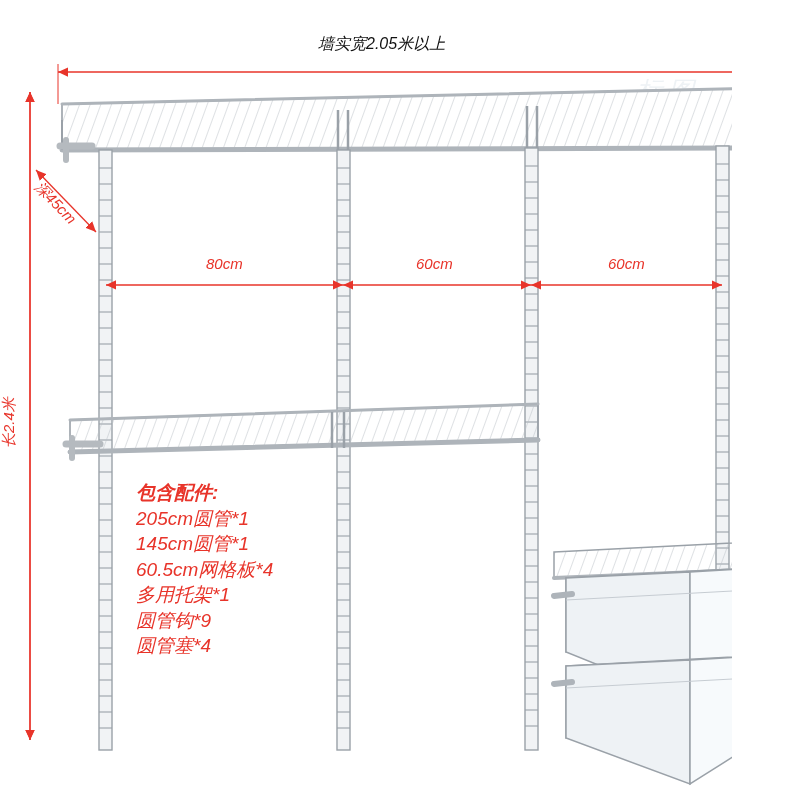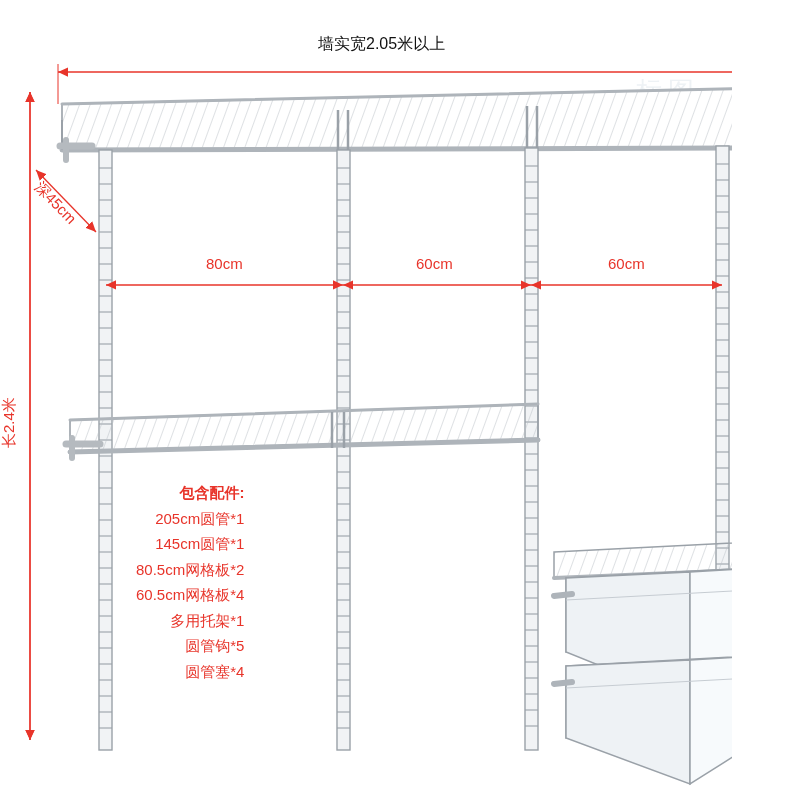--- a/index.html
+++ b/index.html
@@ -9,20 +9,21 @@
   }
   body {
     font-family: "Liberation Sans", "DejaVu Sans", sans-serif;
   }
   #stage {
     position: relative;
     width: 732px;
     height: 800px;
     overflow: hidden;
     background: #ffffff;
+    font-style: italic;
   }
   svg.layer {
     position: absolute;
     left: 0;
     top: 0;
     width: 800px;
     height: 800px;
   }
   .dimtext {
     position: absolute;
@@ -35,24 +36,23 @@
     position: absolute;
     color: #111111;
     font-size: 16px;
     white-space: nowrap;
   }
   .parts {
     position: absolute;
     left: 136px;
     top: 480px;
     color: #e8342a;
-    font-size: 15px;
+    font-size: 19px;
     line-height: 25.5px;
     white-space: nowrap;
-    text-align: right;
   }
   .parts .title {
     font-weight: bold;
   }
   .rot-left {
     position: absolute;
     transform-origin: 0 0;
   }
   .wm {
     position: absolute;
@@ -333,20 +333,19 @@
   <div class="dimtext" style="left:608px; top:255px;">60cm</div>
 
   <div class="dimtext rot-left" style="left:14px; top:400px; transform: rotate(-90deg) translate(-48px, -14px);">长2.4米</div>
 
   <div class="dimtext rot-left" style="left:44px; top:178px; transform: rotate(46deg);">深45cm</div>
 
   <div class="parts">
     <div class="title">包含配件:</div>
     <div>205cm圆管*1</div>
     <div>145cm圆管*1</div>
-    <div>80.5cm网格板*2</div>
     <div>60.5cm网格板*4</div>
     <div>多用托架*1</div>
-    <div>圆管钩*5</div>
+    <div>圆管钩*9</div>
     <div>圆管塞*4</div>
   </div>
 
 </div>
 
 </body></html>

